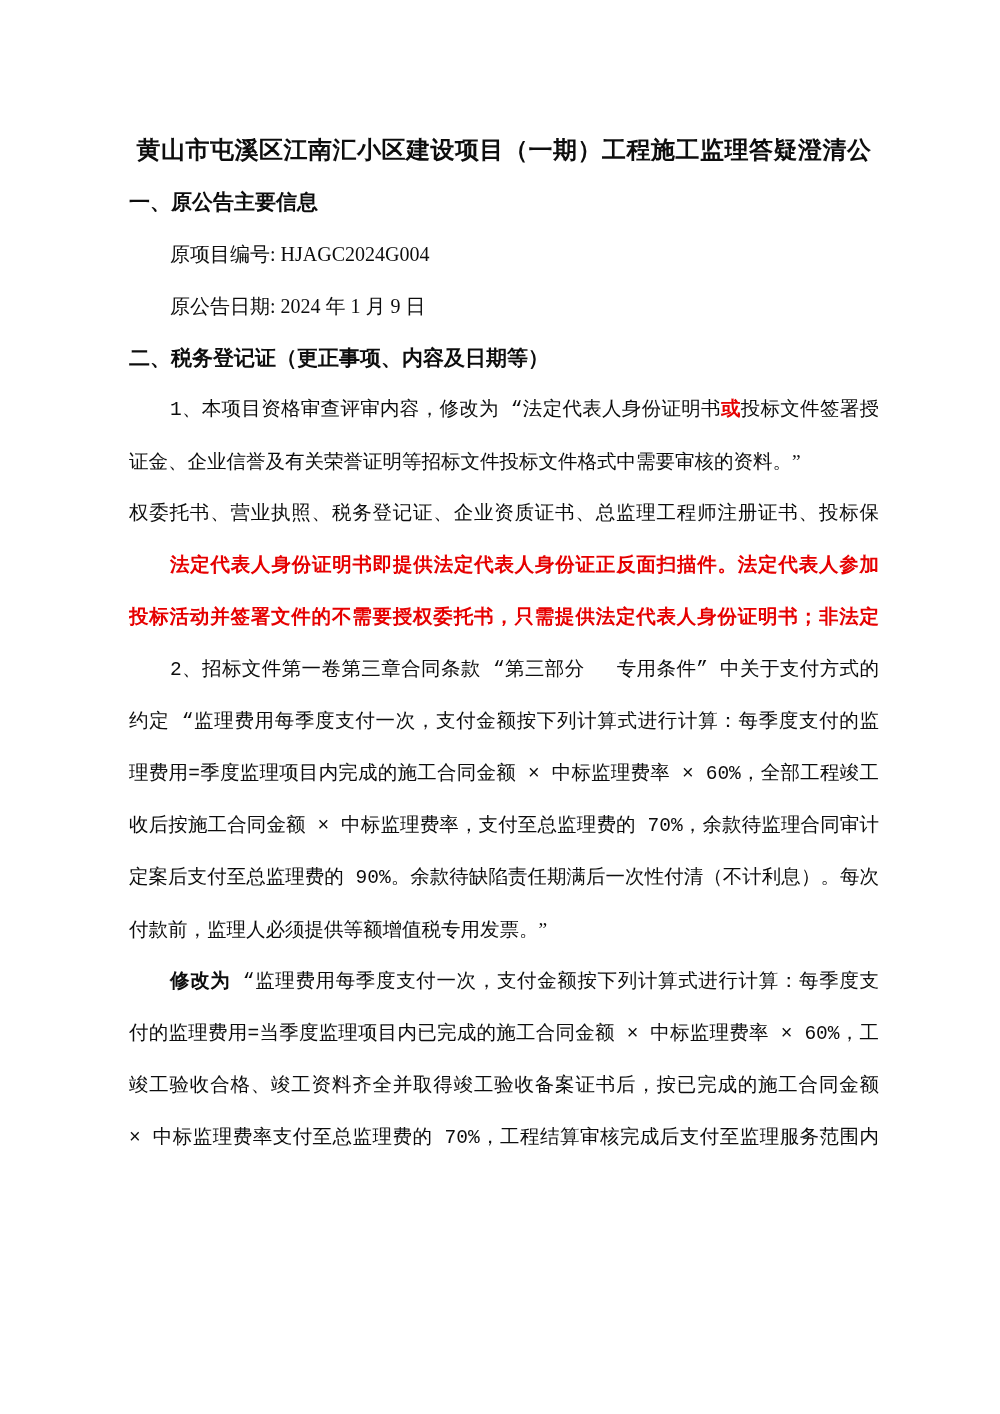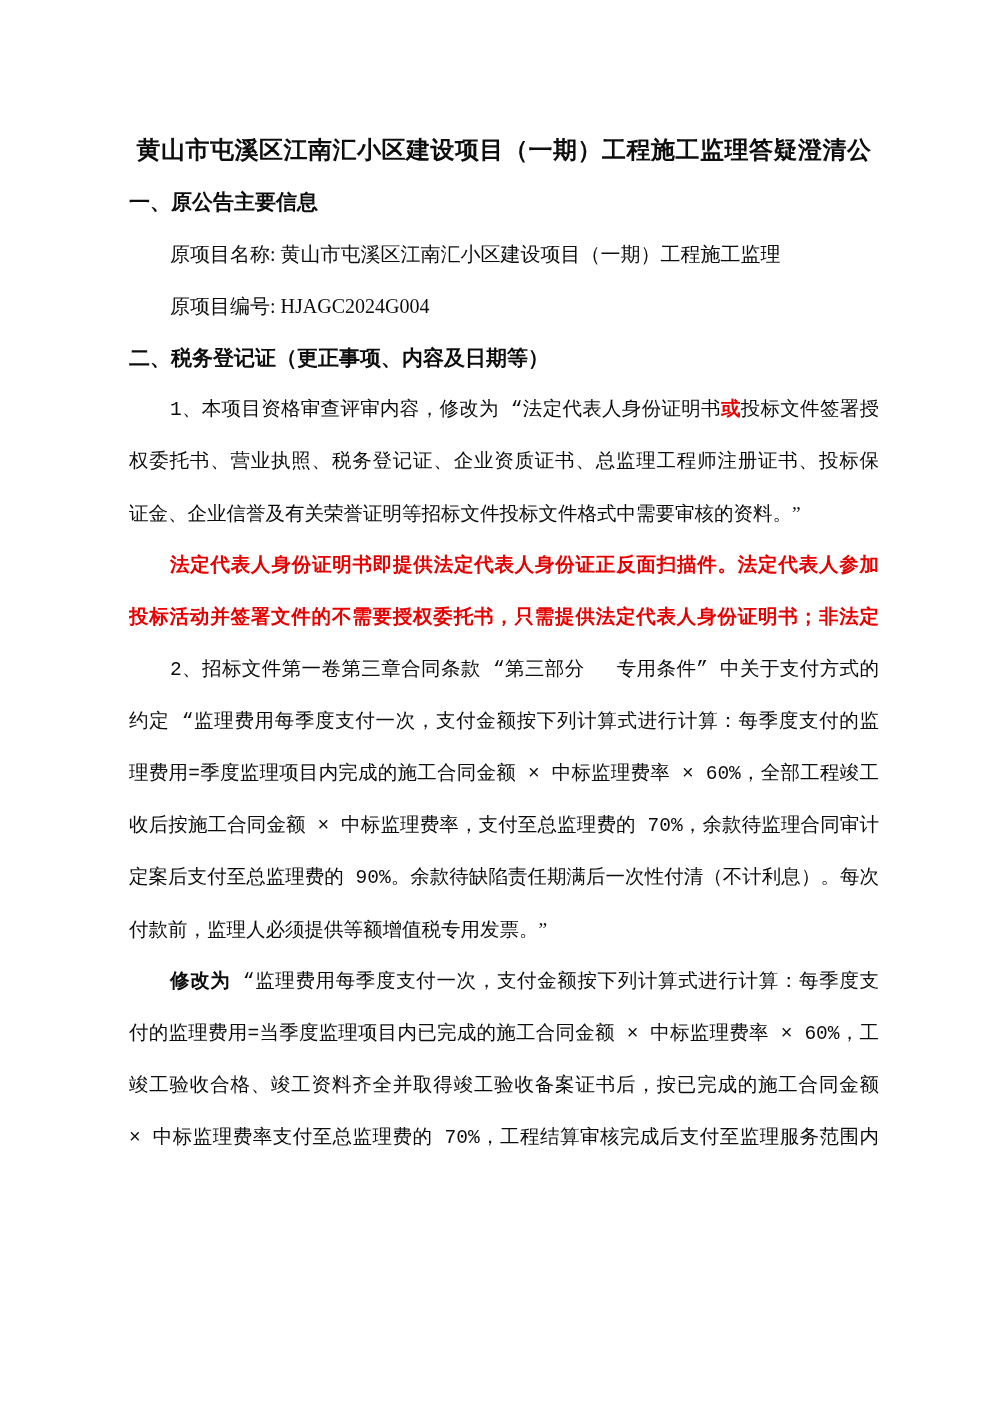--- a/index.html
+++ b/index.html
@@ -72,26 +72,26 @@
     font-weight: 700;
   }
 </style>
 </head>
 <body>
 
 <div class="page">
   <div class="doc-body">
       <div class="line title lastline"><span class="run">黄山市屯溪区江南汇小区建设项目（一期）工程施工监理答疑澄清公告</span></div>
       <div class="line heading lastline"><span class="run">一、原公告主要信息</span></div>
-      <div class="line info indent lastline"><span class="run">原项目名称: 黄山市屯溪区江南汇小区建设项目（一期）工程施工监理</span></div>
       <div class="line info indent lastline"><span class="run">原项目编号: HJAGC2024G004</span></div>
+      <div class="line info indent lastline"><span class="run">原公告日期: 2024 年 1 月 9 日</span></div>
       <div class="line heading lastline"><span class="run">二、税务登记证（更正事项、内容及日期等）</span></div>
       <div class="line body indent full"><span class="run">1、本项目资格审查评审内容，修改为 “法定代表人身份证明书</span><span class="run redbold">或</span><span class="run">投标文件签署授</span></div>
+      <div class="line body lastline"><span class="run">证金、企业信誉及有关荣誉证明等招标文件投标文件格式中需要审核的资料。”</span></div>
       <div class="line body full"><span class="run">权委托书、营业执照、税务登记证、企业资质证书、总监理工程师注册证书、投标保</span></div>
-      <div class="line body lastline"><span class="run">证金、企业信誉及有关荣誉证明等招标文件投标文件格式中需要审核的资料。”</span></div>
       <div class="line red indent full"><span class="run">法定代表人身份证明书即提供法定代表人身份证正反面扫描件。法定代表人参加</span></div>
       <div class="line red full"><span class="run">投标活动并签署文件的不需要授权委托书，只需提供法定代表人身份证明书；非法定</span></div>
       <div class="line body indent full"><span class="run">2、招标文件第一卷第三章合同条款 “第三部分　 专用条件” 中关于支付方式的</span></div>
       <div class="line body full"><span class="run">约定 “监理费用每季度支付一次，支付金额按下列计算式进行计算：每季度支付的监</span></div>
       <div class="line body full"><span class="run">理费用=季度监理项目内完成的施工合同金额 × 中标监理费率 × 60%，全部工程竣工验</span></div>
       <div class="line body full"><span class="run">收后按施工合同金额 × 中标监理费率，支付至总监理费的 70%，余款待监理合同审计</span></div>
       <div class="line body full"><span class="run">定案后支付至总监理费的 90%。余款待缺陷责任期满后一次性付清（不计利息）。每次</span></div>
       <div class="line body lastline"><span class="run">付款前，监理人必须提供等额增值税专用发票。”</span></div>
       <div class="line body indent full"><span class="run bold">修改为</span><span class="run"> “监理费用每季度支付一次，支付金额按下列计算式进行计算：每季度支</span></div>
       <div class="line body full"><span class="run">付的监理费用=当季度监理项目内已完成的施工合同金额 × 中标监理费率 × 60%，工程</span></div>

